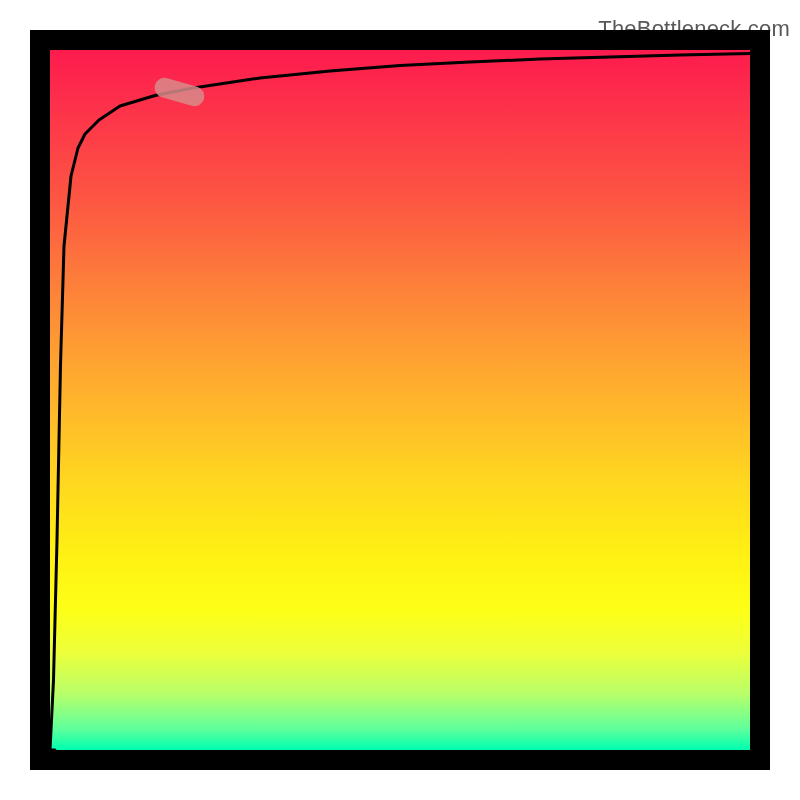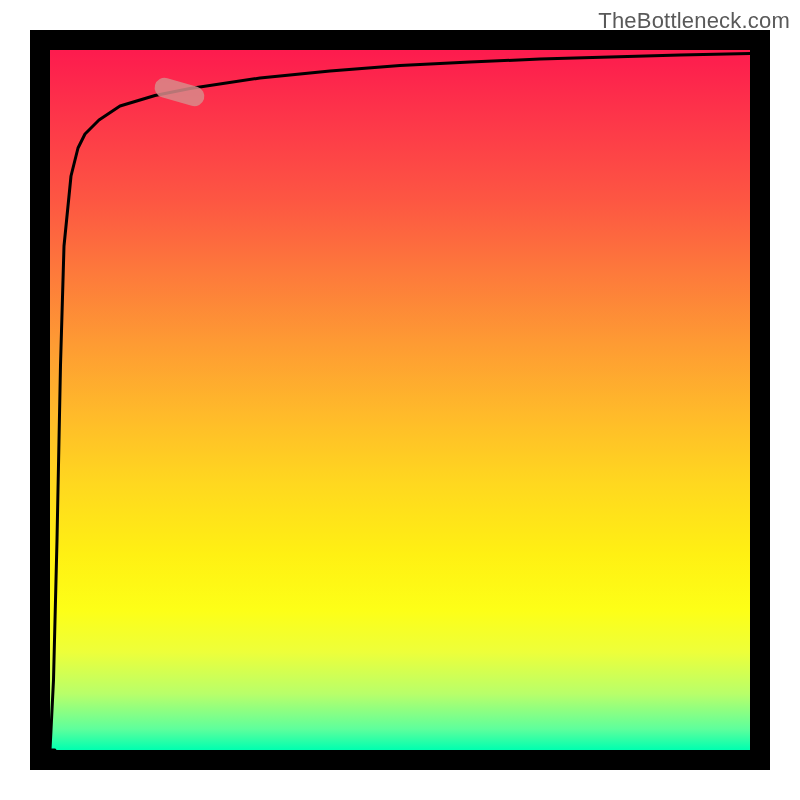--- a/index.html
+++ b/index.html
@@ -1,20 +1,20 @@
 <!DOCTYPE html>
 <html><head>
 <meta charset="utf-8">
 <style>
   * { margin: 0; padding: 0; box-sizing: border-box; }
   html, body { width: 800px; height: 800px; overflow: hidden; background: #fff; }
   .wrap { position: relative; width: 800px; height: 800px; }
   .attribution {
     position: absolute;
-    top: 8px;
+    top: 16px;
     right: 10px;
     font-family: Arial, Helvetica, sans-serif;
     font-size: 22px;
     color: #595959;
     letter-spacing: 0.2px;
   }
   .frame {
     position: absolute;
     left: 30px;
     top: 30px;

